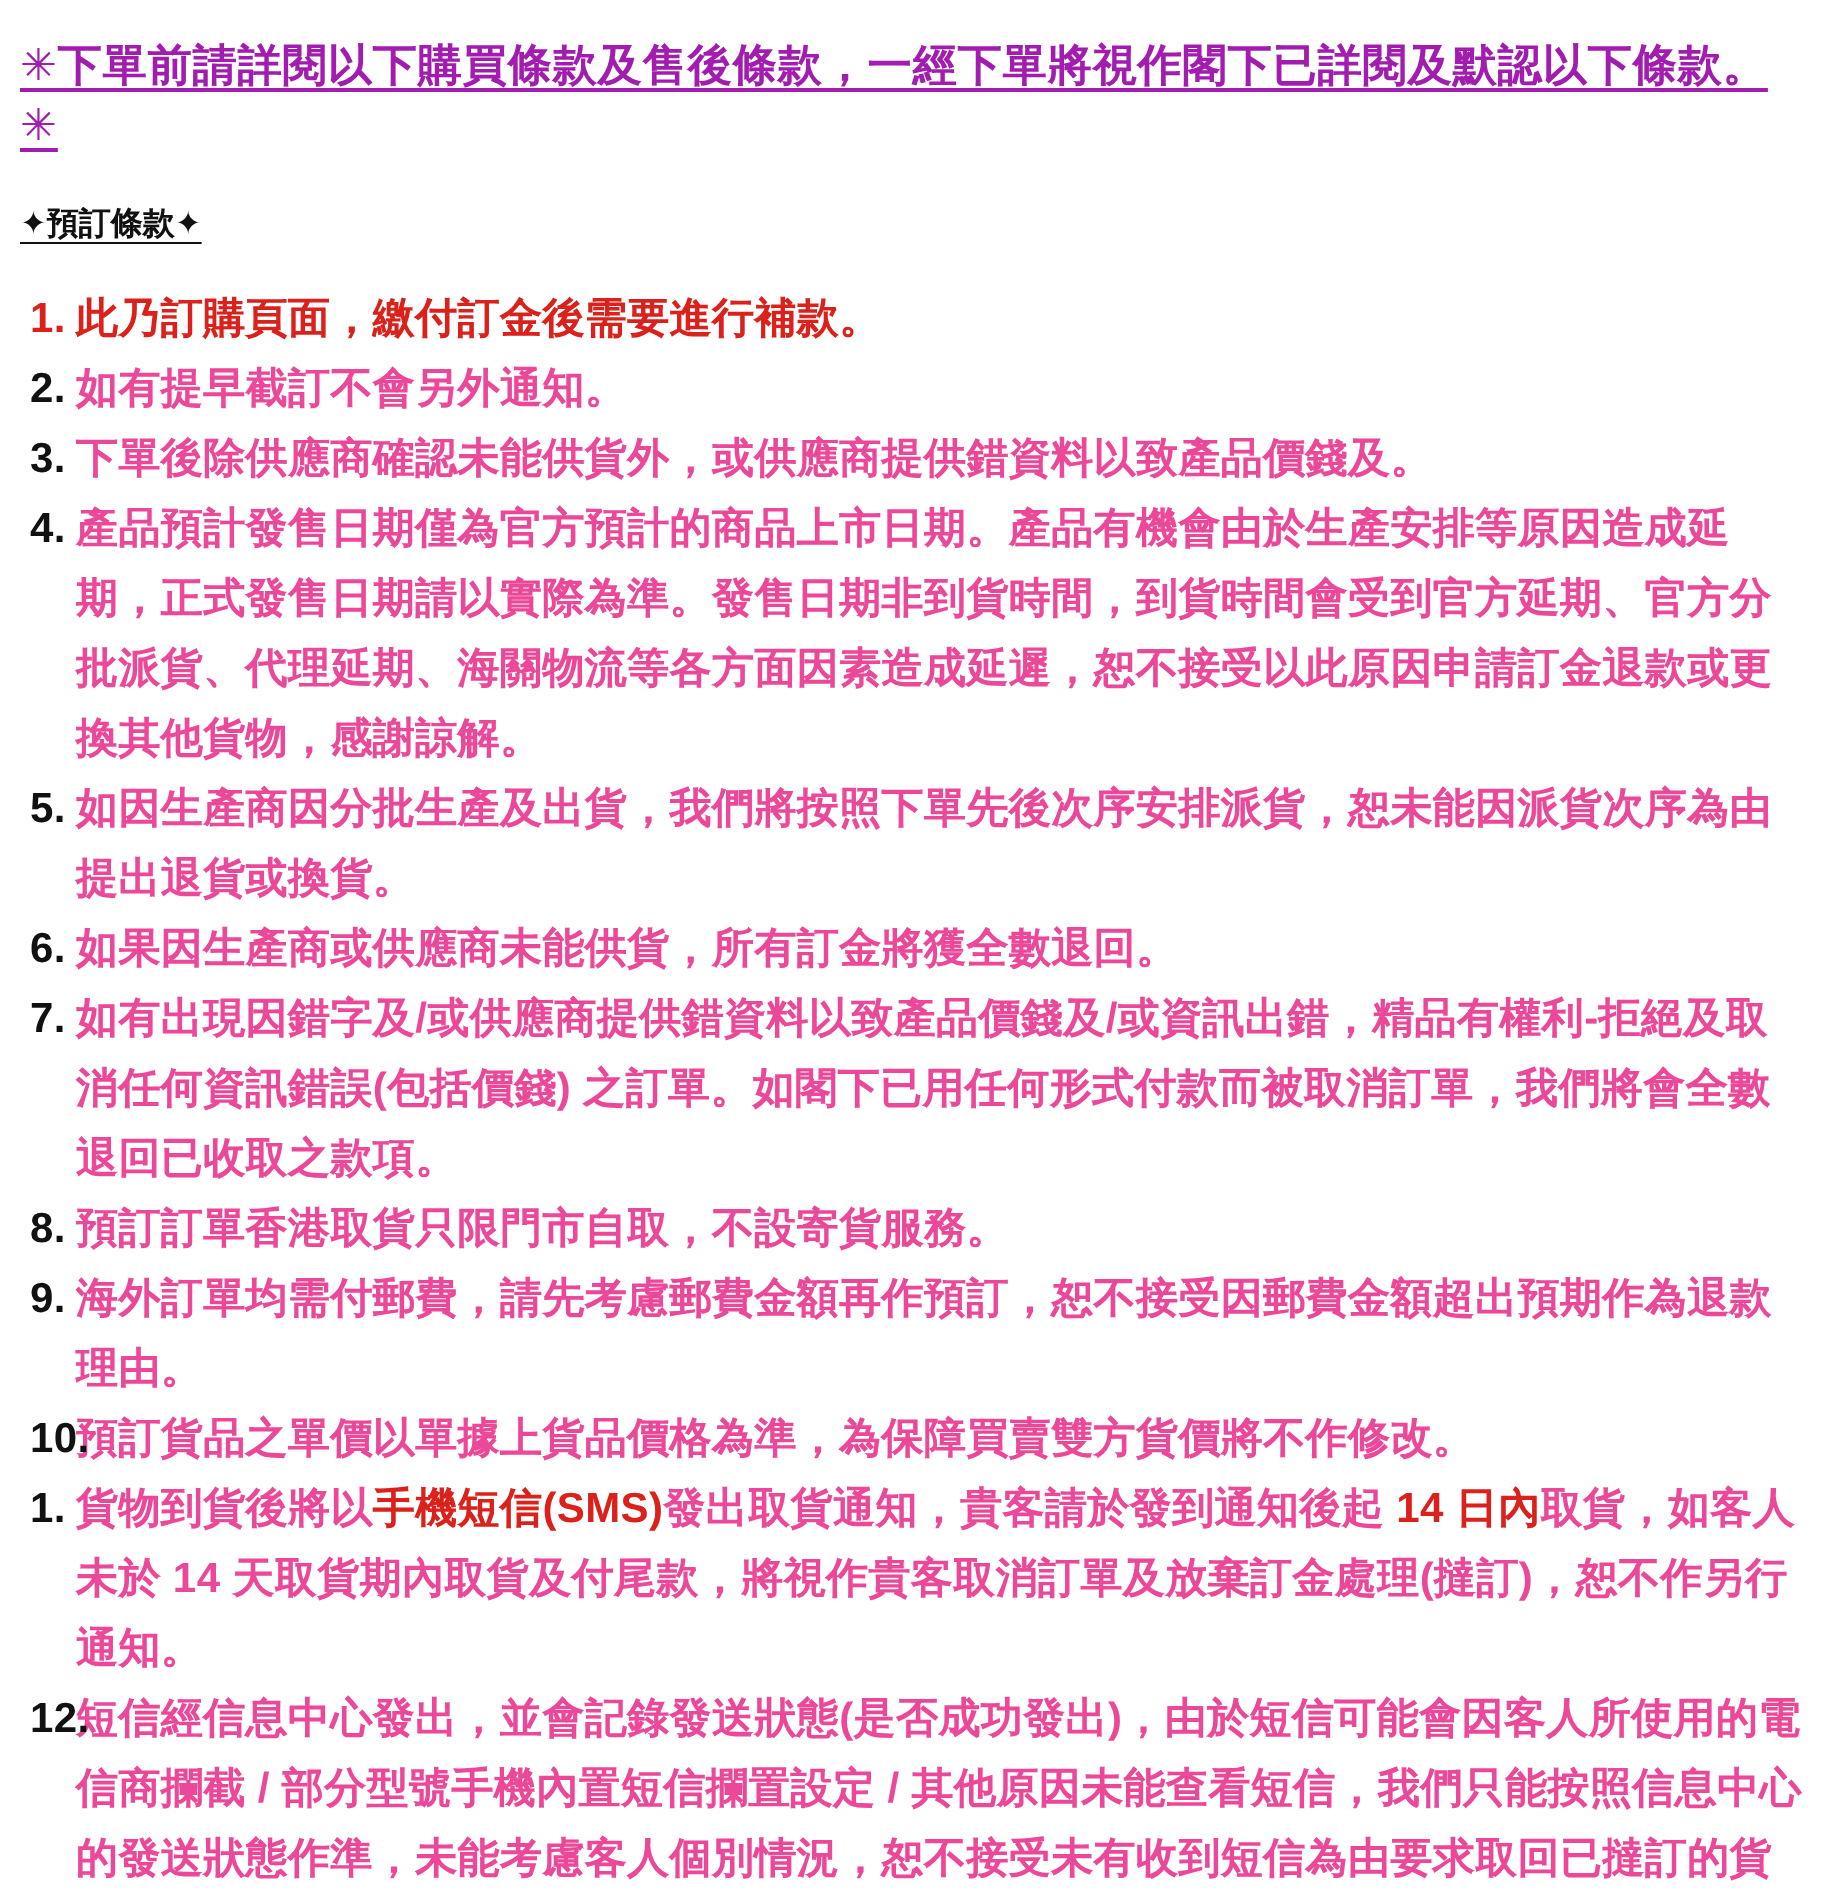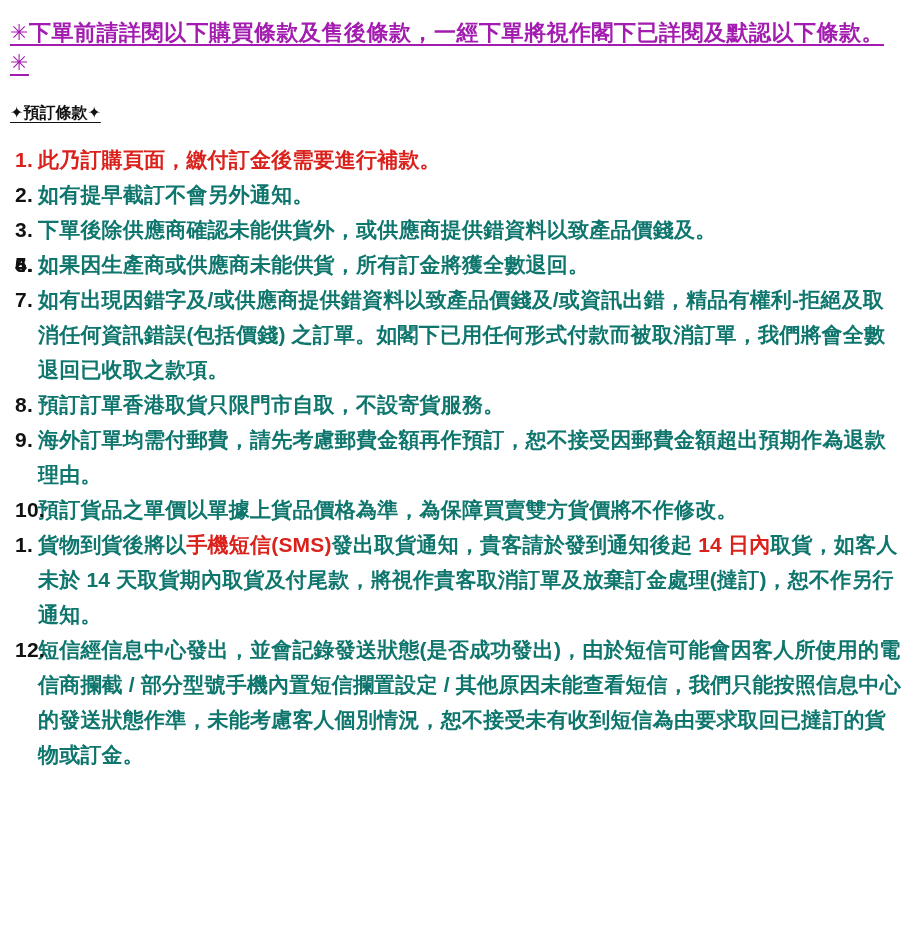--- a/index.html
+++ b/index.html
@@ -41,42 +41,42 @@
     padding-left: 28px;
     font-size: 21px;
     line-height: 35px;
     letter-spacing: 0.2px;
   }
   .term-item .item-number {
     position: absolute;
     left: 5px;
     top: 0;
   }
-  .seg-normal { color: #0f766e; margin-top: 17px; }
+  .seg-normal { color: #ec4899; margin-top: 17px; }
   .seg-red { color: #da211b; }
   .term-item.item-red, .term-item.item-red .item-number { color: #da211b; }
   .seg-red-underline {
     color: #da211b;
     text-underline-offset: 4px;
   }
 </style>
 </head>
 <body>
 
 <div class="doc">
   <div class="notice-header">✳下單前請詳閱以下購買條款及售後條款，一經下單將視作閣下已詳閱及默認以下條款。✳</div>
 
   <div class="section-title">✦預訂條款✦</div>
 
   <div class="terms-list" id="terms-list">
       <div class="term-item item-red"><span class="item-number">1.</span><span class="seg-red">此乃訂購頁面，繳付訂金後需要進行補款。</span></div>
       <div class="term-item"><span class="item-number">2.</span><span class="seg-normal">如有提早截訂不會另外通知。</span></div>
       <div class="term-item"><span class="item-number">3.</span><span class="seg-normal">下單後除供應商確認未能供貨外，或供應商提供錯資料以致產品價錢及。</span></div>
-      <div class="term-item"><span class="item-number">4.</span></div>
-      <div class="term-item"><span class="item-number">5.</span></div>
+      <div class="term-item"><span class="item-number">4.</span><span class="seg-normal">產品預計發售日期僅為官方預計的商品上市日期。產品有機會由於生產安排等原因造成延期，正式發售日期請以實際為準。發售日期非到貨時間，到貨時間會受到官方延期、官方分批派貨、代理延期、海關物流等各方面因素造成延遲，恕不接受以此原因申請訂金退款或更換其他貨物，感謝諒解。</span></div>
+      <div class="term-item"><span class="item-number">5.</span><span class="seg-normal">如因生產商因分批生產及出貨，我們將按照下單先後次序安排派貨，恕未能因派貨次序為由提出退貨或換貨。</span></div>
       <div class="term-item"><span class="item-number">6.</span><span class="seg-normal">如果因生產商或供應商未能供貨，所有訂金將獲全數退回。</span></div>
       <div class="term-item"><span class="item-number">7.</span><span class="seg-normal">如有出現因錯字及/或供應商提供錯資料以致產品價錢及/或資訊出錯，精品有權利-拒絕及取消任何資訊錯誤(包括價錢) 之訂單。如閣下已用任何形式付款而被取消訂單，我們將會全數退回已收取之款項。</span></div>
       <div class="term-item"><span class="item-number">8.</span><span class="seg-normal">預訂訂單香港取貨只限門市自取，不設寄貨服務。</span></div>
       <div class="term-item"><span class="item-number">9.</span><span class="seg-normal">海外訂單均需付郵費，請先考慮郵費金額再作預訂，恕不接受因郵費金額超出預期作為退款理由。</span></div>
       <div class="term-item"><span class="item-number">10.</span><span class="seg-normal">預訂貨品之單價以單據上貨品價格為準，為保障買賣雙方貨價將不作修改。</span></div>
       <div class="term-item"><span class="item-number">1.</span><span class="seg-normal">貨物到貨後將以</span><span class="seg-red-underline">手機短信(SMS)</span><span class="seg-normal">發出取貨通知，貴客請於發到通知後起 </span><span class="seg-red-underline">14 日內</span><span class="seg-normal">取貨，如客人未於 14 天取貨期內取貨及付尾款，將視作貴客取消訂單及放棄訂金處理(撻訂)，恕不作另行通知。</span></div>
       <div class="term-item"><span class="item-number">12.</span><span class="seg-normal">短信經信息中心發出，並會記錄發送狀態(是否成功發出)，由於短信可能會因客人所使用的電信商攔截 / 部分型號手機內置短信攔置設定 / 其他原因未能查看短信，我們只能按照信息中心的發送狀態作準，未能考慮客人個別情況，恕不接受未有收到短信為由要求取回已撻訂的貨物或訂金。</span></div>
     </div>
 </div>
 

